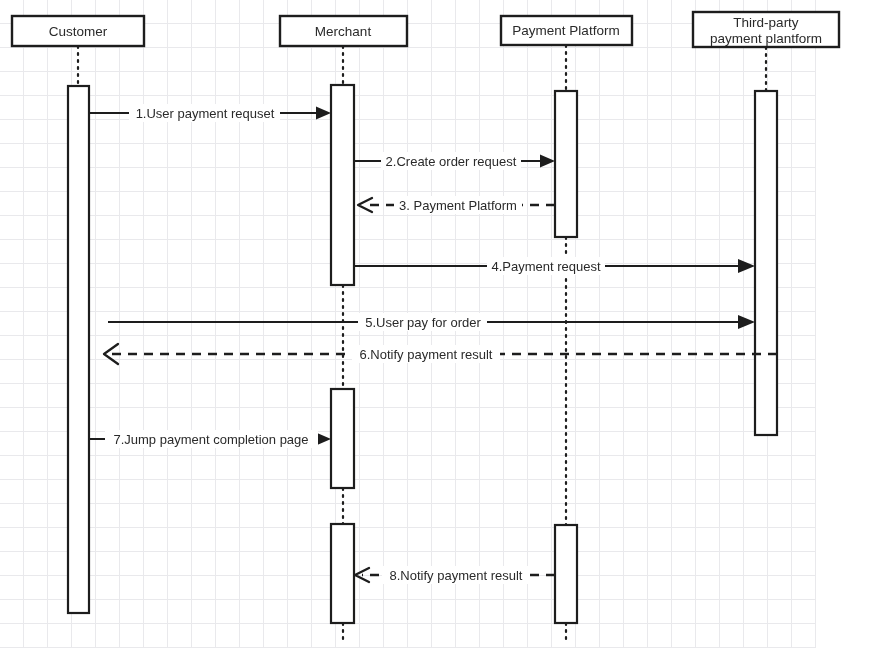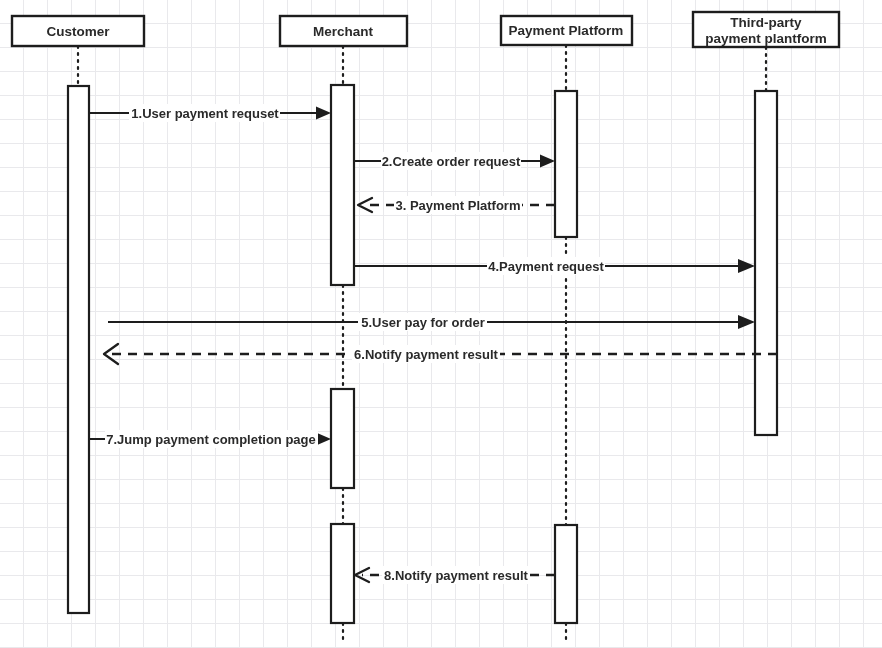--- a/index.html
+++ b/index.html
@@ -4,28 +4,27 @@
 <style>
   html,body{margin:0;padding:0;}
   body{
     width:882px;height:648px;
     background:#ffffff;
     font-family:"Liberation Sans", sans-serif;
     overflow:hidden;
   }
   #canvas{
     position:relative;
-    width:882px;height:648px;
+    width:816px;height:648px;
     background-color:#ffffff;
     background-image:
       linear-gradient(to right, #e9e9ec 1px, transparent 1px),
       linear-gradient(to bottom, #e9e9ec 1px, transparent 1px);
     background-size:24px 24px;
     background-position:-1px -1px;
-    font-weight:bold;
   }
   #diagram{position:absolute;left:0;top:0;width:882px;height:648px;}
   .lifeline-label{
     font-size:13.5px;
     fill:#2a2a2a;
     text-anchor:middle;
     font-family:"Liberation Sans", sans-serif;
   }
   .msg-label{
     font-size:13px;

